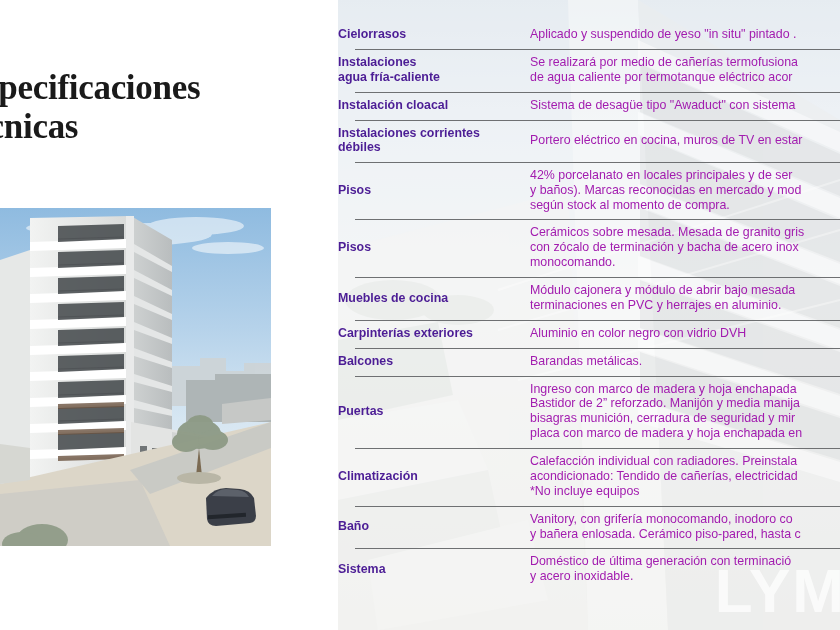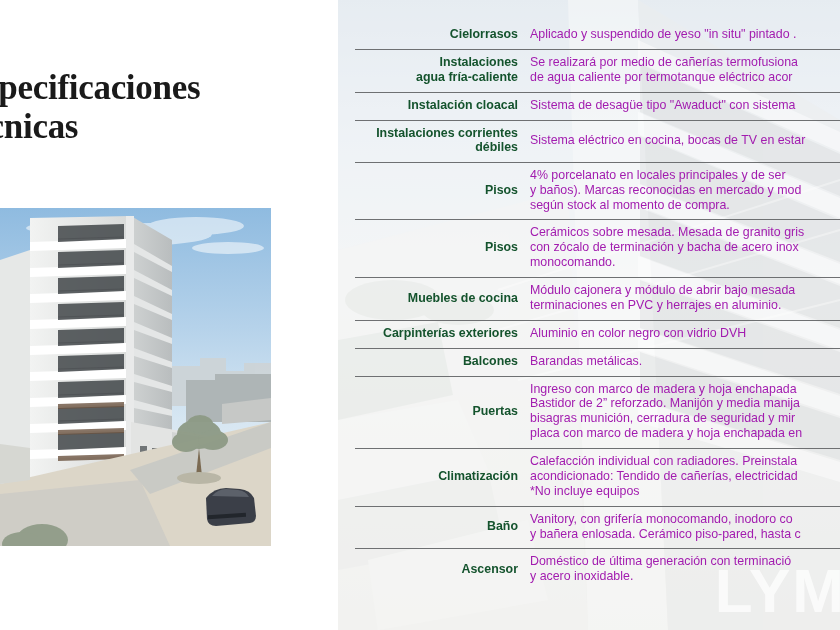--- a/index.html
+++ b/index.html
@@ -90,25 +90,24 @@
     left: 17px; right: 0; top: 0;
     height: 1px;
     background: #6e7072;
   }
 
   .spec-label {
     width: 192px;
     flex: 0 0 192px;
     box-sizing: border-box;
     padding-right: 12px;
-    text-align: right;
     font-weight: bold;
     font-size: 12.4px;
     line-height: 1.18;
-    color: #14532d;
+    color: #4c1d95;
     white-space: pre-line;
   }
 
   .spec-value {
     flex: 1 1 auto;
     font-size: 12.4px;
     line-height: 1.2;
     color: #a21caf;
     white-space: pre;
     overflow: hidden;
@@ -362,26 +361,26 @@
     </div>
 
     <div class="spec-row">
       <div class="spec-label">Instalación cloacal</div>
       <div class="spec-value">Sistema de desagüe tipo "Awaduct" con sistema </div>
     </div>
 
     <div class="spec-row">
       <div class="spec-label">Instalaciones corrientes
 débiles</div>
-      <div class="spec-value">Sistema eléctrico en cocina, bocas de TV en estar</div>
+      <div class="spec-value">Portero eléctrico en cocina, muros de TV en estar</div>
     </div>
 
     <div class="spec-row">
       <div class="spec-label">Pisos</div>
-      <div class="spec-value">4% porcelanato en locales principales y de ser
+      <div class="spec-value">42% porcelanato en locales principales y de ser
 y baños). Marcas reconocidas en mercado y mod
 según stock al momento de compra.</div>
     </div>
 
     <div class="spec-row">
       <div class="spec-label">Pisos</div>
       <div class="spec-value">Cerámicos sobre mesada. Mesada de granito gris
 con zócalo de terminación y bacha de acero inox
 monocomando.</div>
     </div>
@@ -418,19 +417,19 @@
     </div>
 
     <div class="spec-row">
       <div class="spec-label">Baño</div>
       <div class="spec-value">Vanitory, con grifería monocomando, inodoro co
 y bañera enlosada. Cerámico piso-pared, hasta c</div>
     </div>
 
 
     <div class="spec-row">
-      <div class="spec-label">Ascensor</div>
+      <div class="spec-label">Sistema</div>
       <div class="spec-value">Doméstico de última generación con terminació
 y acero inoxidable.</div>
     </div>
 
   </div>
 </div>
 
 </body></html>

